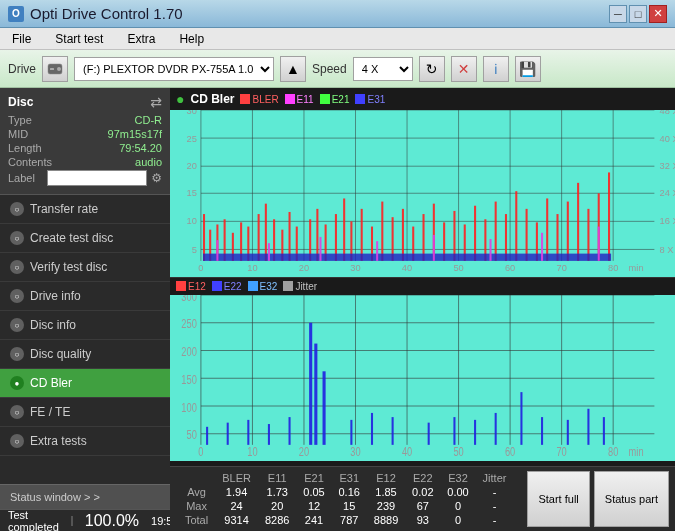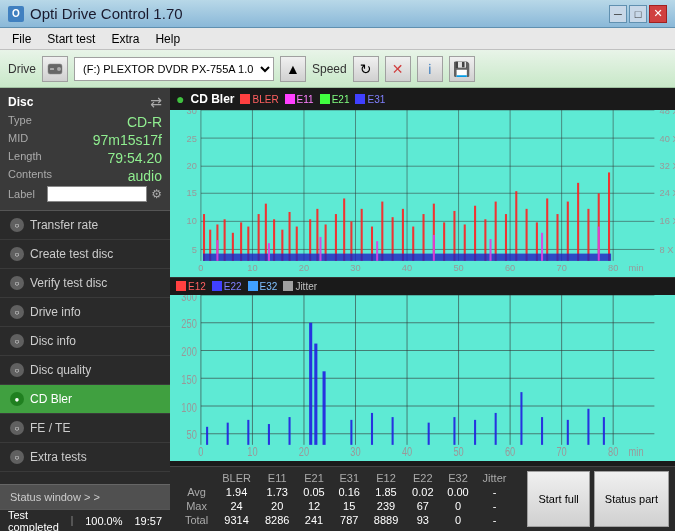--- a/index.html
+++ b/index.html
@@ -22,21 +22,21 @@
     .titlebar-btn.close { background: #d04040; color: white; border-color: #a02020; }
 
     
     .menubar {
       background: #e8e8e8;
       height: 22px;
       display: flex;
       align-items: center;
       padding: 0 4px;
       border-bottom: 1px solid #c0c0c0;
-      gap: 0;
+      gap: 8px;
     }
     .menu-item { padding: 2px 8px; cursor: pointer; font-size: 12px; color: #000; }
 
     
     .toolbar {
       background: linear-gradient(to bottom, #e8f4e8, #c8e8c8);
       height: 38px;
       display: flex;
       align-items: center;
       padding: 0 8px;
@@ -93,21 +93,21 @@
     .disc-header {
       display: flex;
       align-items: center;
       justify-content: space-between;
       margin-bottom: 4px;
     }
     .disc-title { color: white; font-weight: bold; font-size: 12px; }
     .disc-arrow { color: #aaa; font-size: 14px; cursor: pointer; }
     .disc-row { display: flex; justify-content: space-between; margin-bottom: 2px; }
     .disc-key { color: #aaa; font-size: 11px; }
-    .disc-val { color: #90ee90; font-size: 14px; }
+    .disc-val { color: #90ee90; font-size: 11px; }
     .disc-label-input {
       background: white;
       border: 1px solid #888;
       height: 16px;
       width: 100px;
       font-size: 10px;
       padding: 0 2px;
     }
     .disc-gear { color: #aaa; font-size: 12px; cursor: pointer; }
 
@@ -129,21 +129,21 @@
       background: #505050;
       color: #ccc;
       padding: 6px 10px;
       font-size: 11px;
       cursor: pointer;
       border-top: 1px solid #666;
     }
     .status-text { color: white; font-size: 11px; }
     .progress-bar-container { flex: 1; background: #1a1a1a; height: 10px; border: 1px solid #555; }
     .progress-bar { background: #40c040; height: 100%; }
-    .status-percent { color: white; font-size: 11px; }
+    .status-percent { color: white; font-size: 16px; }
     .status-time { color: white; font-size: 11px; }
 
     
     .content-area {
       flex: 1;
       background: #1a1a1a;
       display: flex;
       flex-direction: column;
       overflow: hidden;
     }
@@ -251,20 +251,27 @@
         <rect x="1" y="2" width="14" height="10" rx="2" fill="#666" stroke="#888" stroke-width="0.5"></rect>
         <circle cx="12" cy="7" r="2" fill="#aaa"></circle>
         <rect x="3" y="6" width="4" height="2" rx="0.5" fill="#aaa"></rect>
       </svg>
   </div>
   <select class="drive-select">
     <option>(F:) PLEXTOR DVDR  PX-755A 1.08</option>
   </select>
   <div class="toolbar-btn">▲</div>
   <span class="toolbar-label">Speed</span>
+  <select class="speed-select">
+    <option>4 X</option>
+    <option>1 X</option>
+    <option>2 X</option>
+    <option>8 X</option>
+    <option>Max</option>
+  </select>
   <div class="toolbar-btn">↻</div>
   <div class="toolbar-btn" style="color:#d04040;">✕</div>
   <div class="toolbar-btn" style="color:#4080c0;">ℹ</div>
   <div class="toolbar-btn">💾</div>
 </div>
 
 <div class="main-layout">
 
   <div class="sidebar">
 

